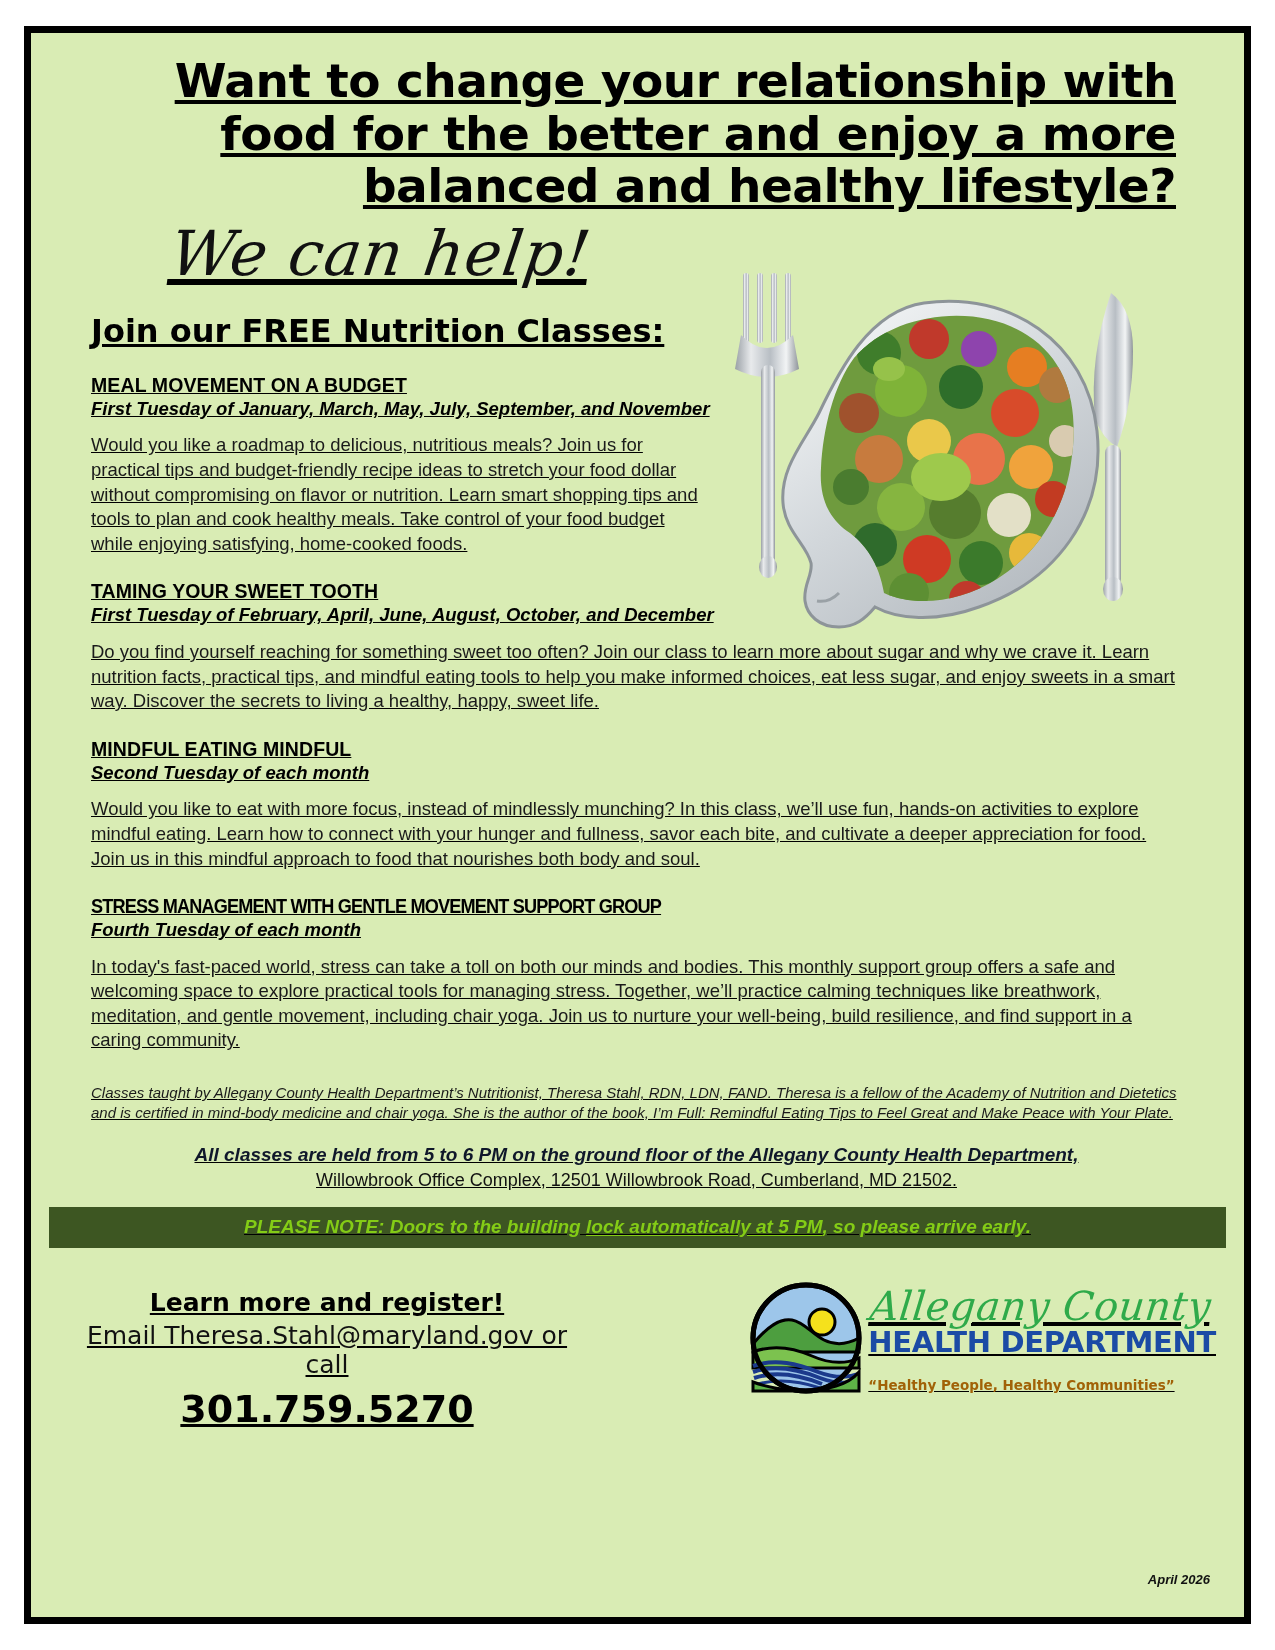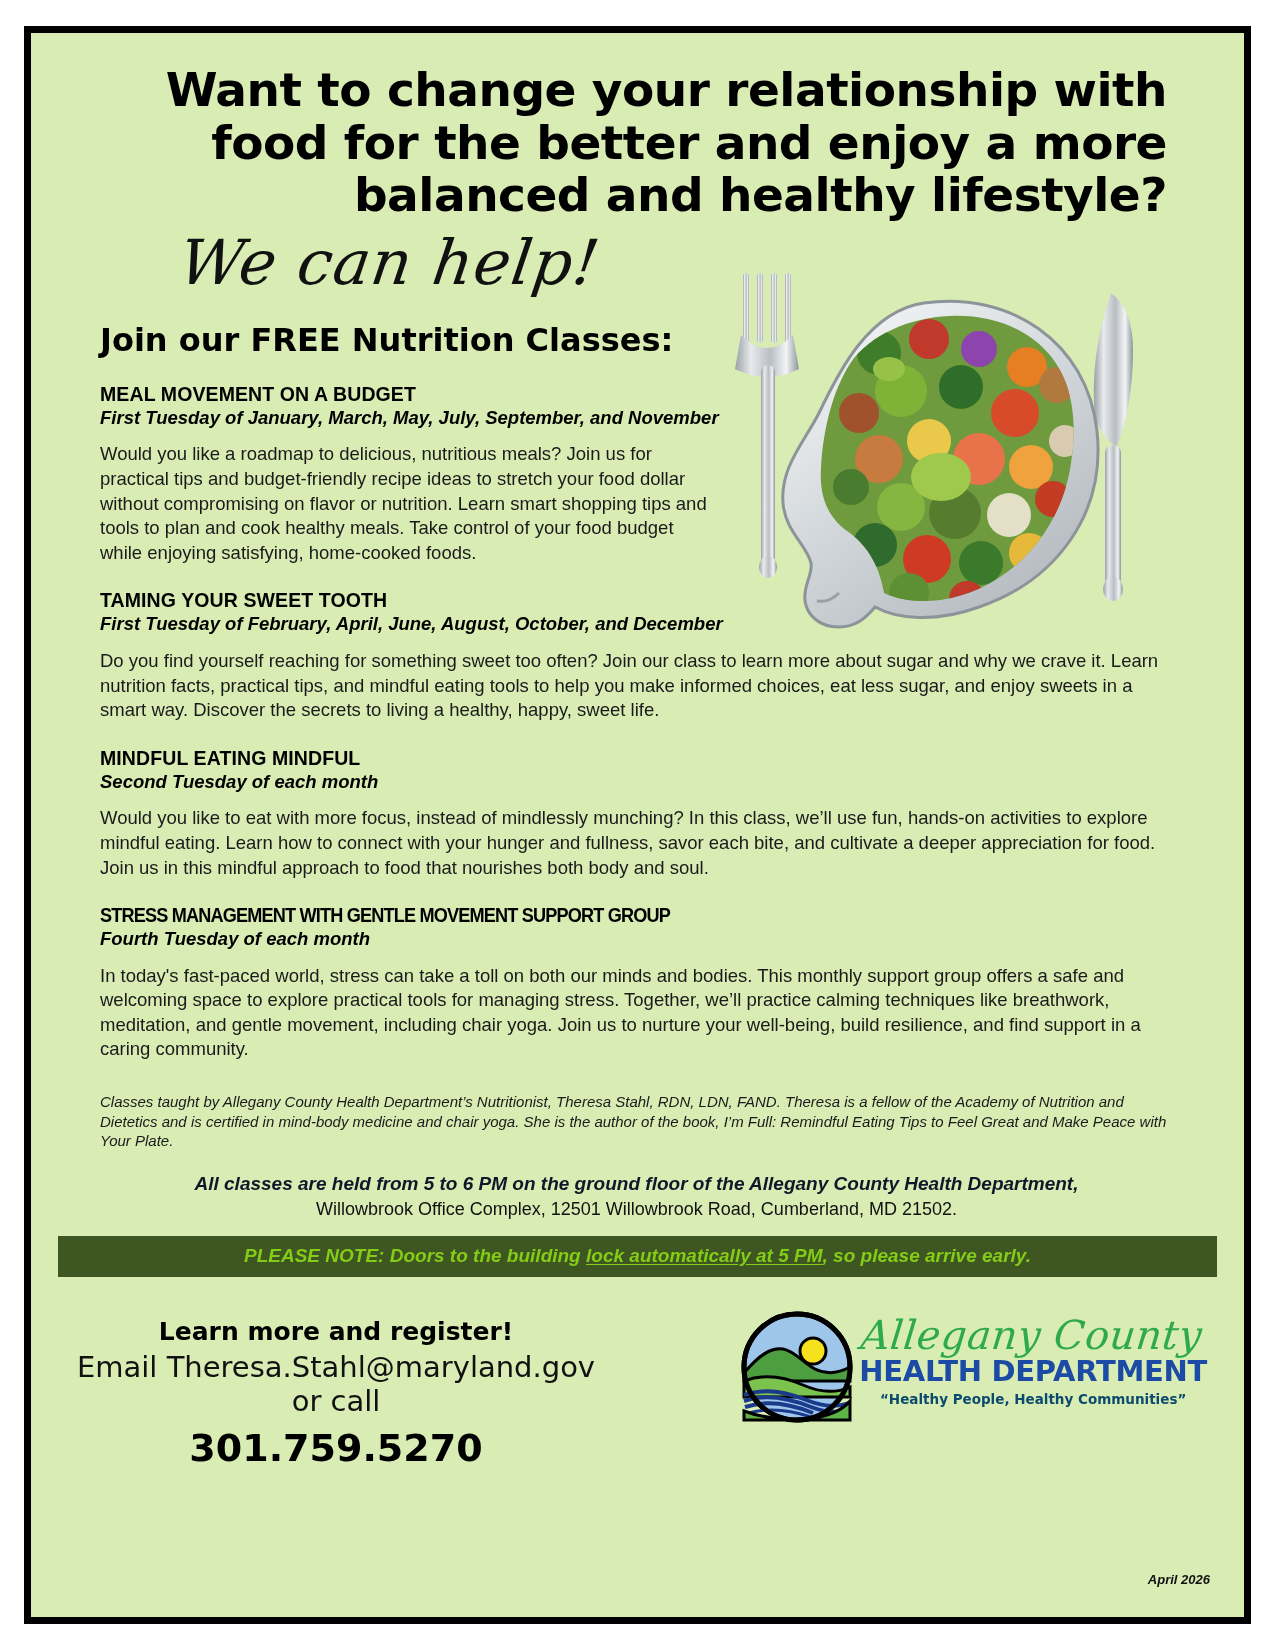--- a/index.html
+++ b/index.html
@@ -17,21 +17,22 @@
   .border-frame {
     position: relative;
     width: 100%; height: 100%;
     border: 7px solid #000000;
     background: #d9ecb4;
     overflow: hidden;
   }
   .inner {
     position: relative;
     width: 100%; height: 100%;
-    padding: 9px;
+    padding: 0;
+    text-decoration: underline;
   }
 
   
   .headline {
     text-align: right;
     font-family: "DejaVu Sans", sans-serif;
     font-weight: 700;
     font-size: 47px;
     line-height: 1.12;
     letter-spacing: -0.5px;
@@ -154,21 +155,21 @@
   }
   .footer-left { text-align: center; width: 520px; padding-top: 12px; }
   .learn {
     font-family: "DejaVu Sans", sans-serif;
     font-weight: 700;
     font-size: 25px;
     color: #000;
   }
   .email {
     font-family: "DejaVu Sans", sans-serif;
-    font-size: 29px;
+    font-size: 25px;
     color: #111;
     margin-top: 4px;
   }
   .phone {
     font-family: "DejaVu Sans", sans-serif;
     font-weight: 700;
     font-size: 38px;
     color: #000;
     margin-top: 8px;
   }
@@ -196,23 +197,23 @@
     font-size: 29px;
     color: #1b4ba5;
     letter-spacing: -0.3px;
     line-height: 1.05;
     margin-top: 1px;
   }
   .logo-tag {
     font-family: "DejaVu Sans", sans-serif;
     font-weight: 700;
     font-size: 13.5px;
-    color: #0c4a6e;
-    text-align: center;
-    margin-top: 5px;
+    color: #a16207;
+    text-align: left;
+    margin-top: 20px;
   }
 
   .datestamp {
     position: absolute;
     right: 34px; bottom: 30px;
     font-family: "Liberation Sans", sans-serif;
     font-style: italic;
     font-weight: 700;
     font-size: 13px;
     color: #111;

